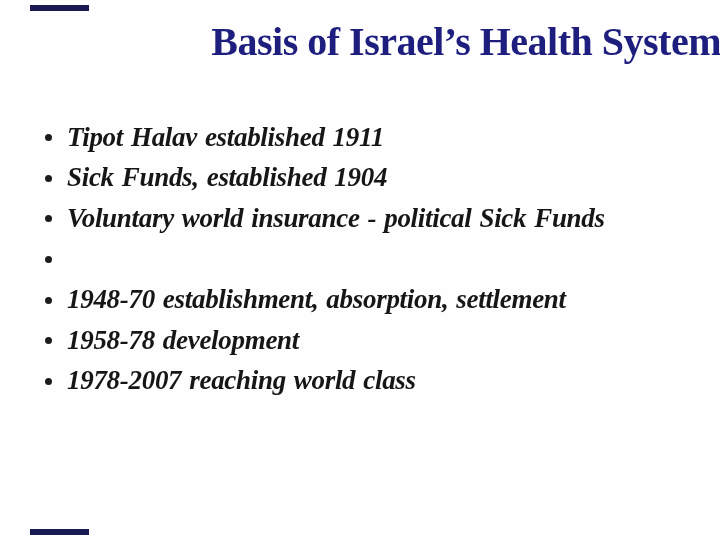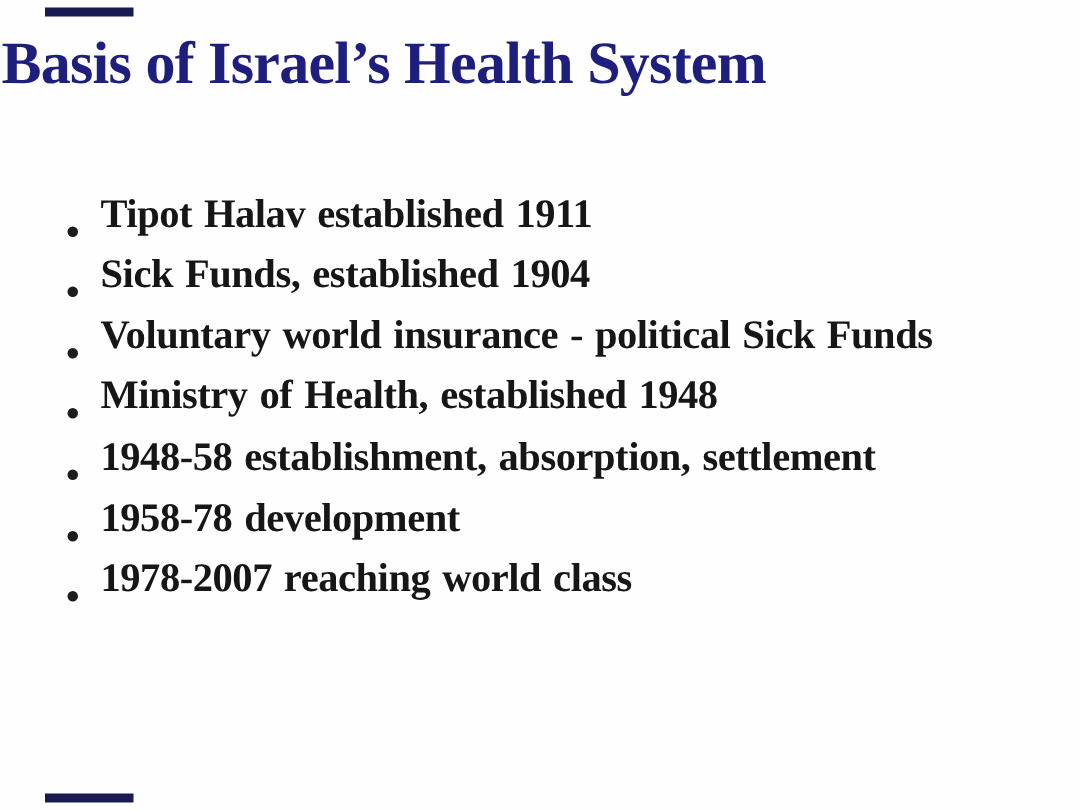--- a/index.html
+++ b/index.html
@@ -23,46 +23,47 @@
     background: #1a1a52;
   }
   .accent-bar.top { top: 5px; }
   .accent-bar.bottom { top: 529px; }
   .slide-title {
     position: absolute;
     top: 18px;
     left: 0;
     width: 720px;
     margin: 1px;
-    text-align: left;
+    text-align: right;
     font-size: 40px;
     line-height: 1.15;
     font-weight: bold;
     color: #1e1e7e;
     letter-spacing: -0.5px;
     white-space: nowrap;
   }
   .bullet-list {
     position: absolute;
     top: 117px;
     left: 45px;
     margin: 0;
     padding: 0;
     list-style: none;
   }
   .bullet-item {
     display: flex;
-    align-items: flex-end;
+    align-items: center;
     height: 40.6px;
     font-size: 27px;
     font-weight: bold;
     color: #161616;
     letter-spacing: -0.3px;
     word-spacing: 1.5px;
     white-space: nowrap;
+    font-style: italic;
   }
   .bullet-dot {
     flex: 0 0 7px;
     width: 7px;
     height: 7px;
     border-radius: 50%;
     background: #1c1c1c;
     margin-right: 15px;
     margin-top: 1px;
   }
@@ -87,25 +88,24 @@
     <li class="bullet-item">
       <span class="bullet-dot"></span>
       <span class="bullet-text">Sick Funds, established 1904</span>
     </li>
     <li class="bullet-item">
       <span class="bullet-dot"></span>
       <span class="bullet-text">Voluntary world insurance - political Sick Funds</span>
     </li>
     <li class="bullet-item">
       <span class="bullet-dot"></span>
-      <span class="bullet-text">Ministry of Health, established 1948</span>
     </li>
     <li class="bullet-item">
       <span class="bullet-dot"></span>
-      <span class="bullet-text">1948-58 establishment, absorption, settlement</span>
+      <span class="bullet-text">1948-70 establishment, absorption, settlement</span>
     </li>
     <li class="bullet-item">
       <span class="bullet-dot"></span>
       <span class="bullet-text">1958-78 development</span>
     </li>
     <li class="bullet-item">
       <span class="bullet-dot"></span>
       <span class="bullet-text">1978-2007 reaching world class</span>
     </li>
   </ul>

